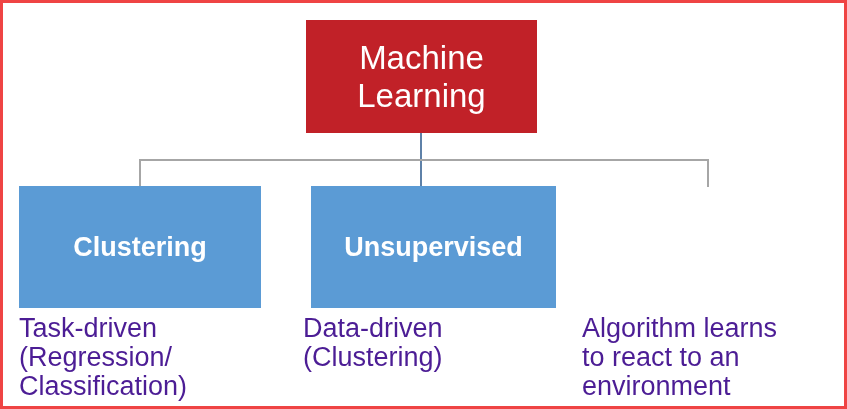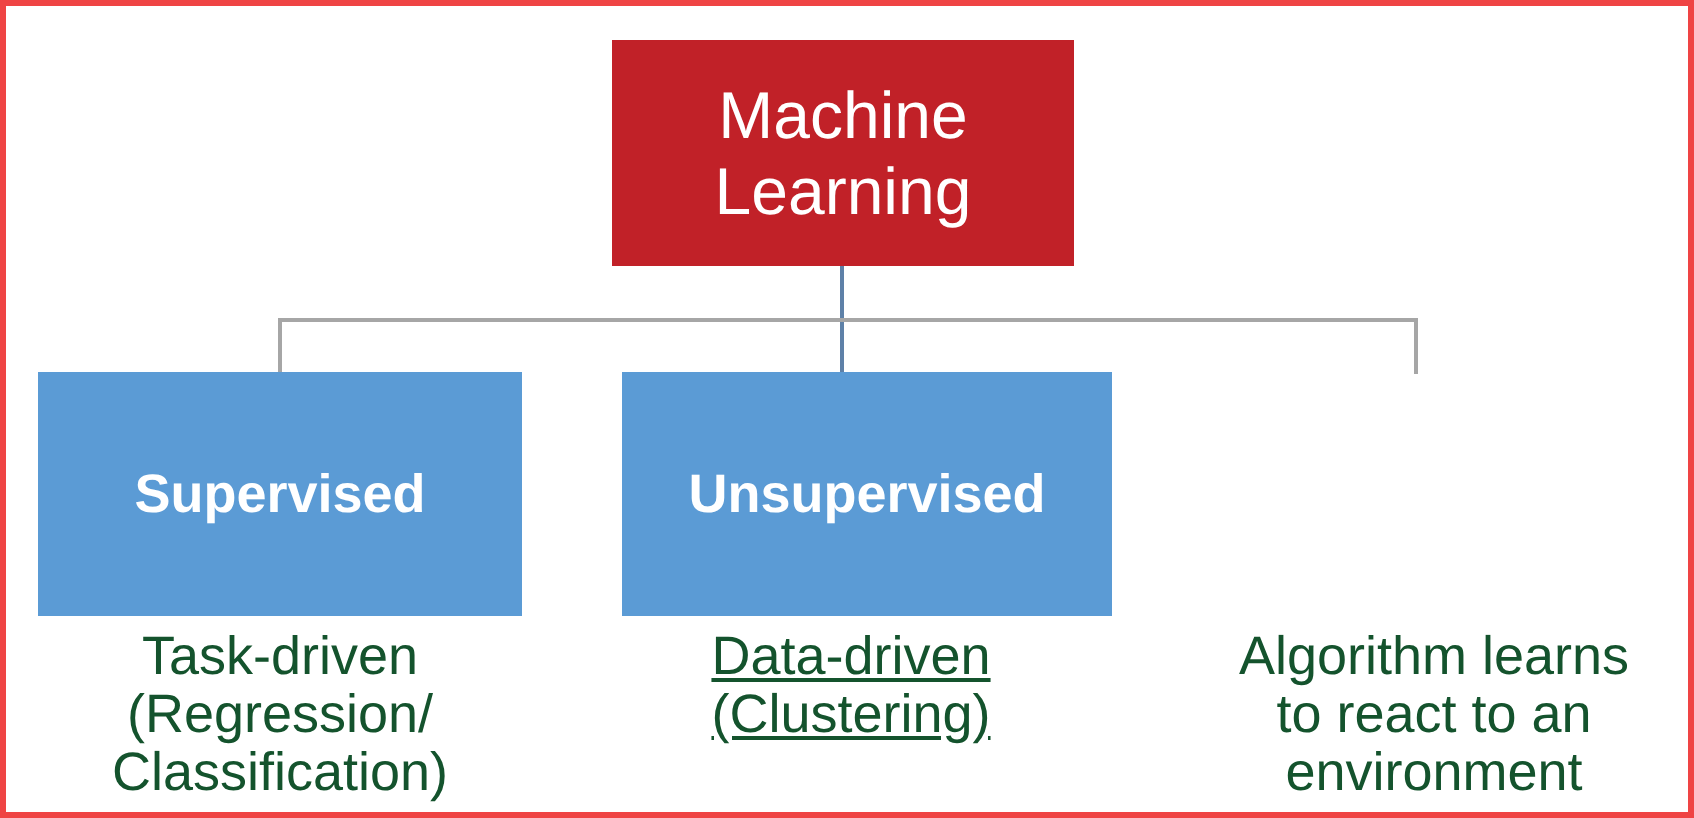--- a/index.html
+++ b/index.html
@@ -54,46 +54,46 @@
   .conn-h {
     left: 136px; top: 156px;
     width: 570px; height: 2px;
   }
   .conn-left-v  { left: 136px; top: 156px; width: 2px; height: 28px; }
   .conn-right-v { left: 704px; top: 156px; width: 2px; height: 28px; }
 
   .description {
     position: absolute;
     top: 311px;
-    text-align: center;
-    color: #14532d;
+    text-align: left;
+    color: #4c1d95;
     font-size: 27px;
     line-height: 29px;
     white-space: pre-line;
   }
   .desc-1 { left: 16px;  width: 242px; }
-  .desc-2 { left: 300px; width: 245px; text-decoration: underline; }
+  .desc-2 { left: 300px; width: 245px; }
   .desc-3 { left: 579px; width: 270px; }
 </style>
 </head>
 <body>
 
 <div class="frame">
 
   <div class="node root-node">
     <span>Machine Learning</span>
   </div>
 
   <div class="connector conn-center-v"></div>
   <div class="connector conn-h"></div>
   <div class="connector conn-left-v"></div>
   <div class="connector conn-right-v"></div>
 
   <div class="node branch-node branch-1">
-    <span>Supervised</span>
+    <span>Clustering</span>
   </div>
 
   <div class="node branch-node branch-2">
     <span>Unsupervised</span>
   </div>
 
 
   <div class="description desc-1">Task-driven
 (Regression/
 Classification)</div>

